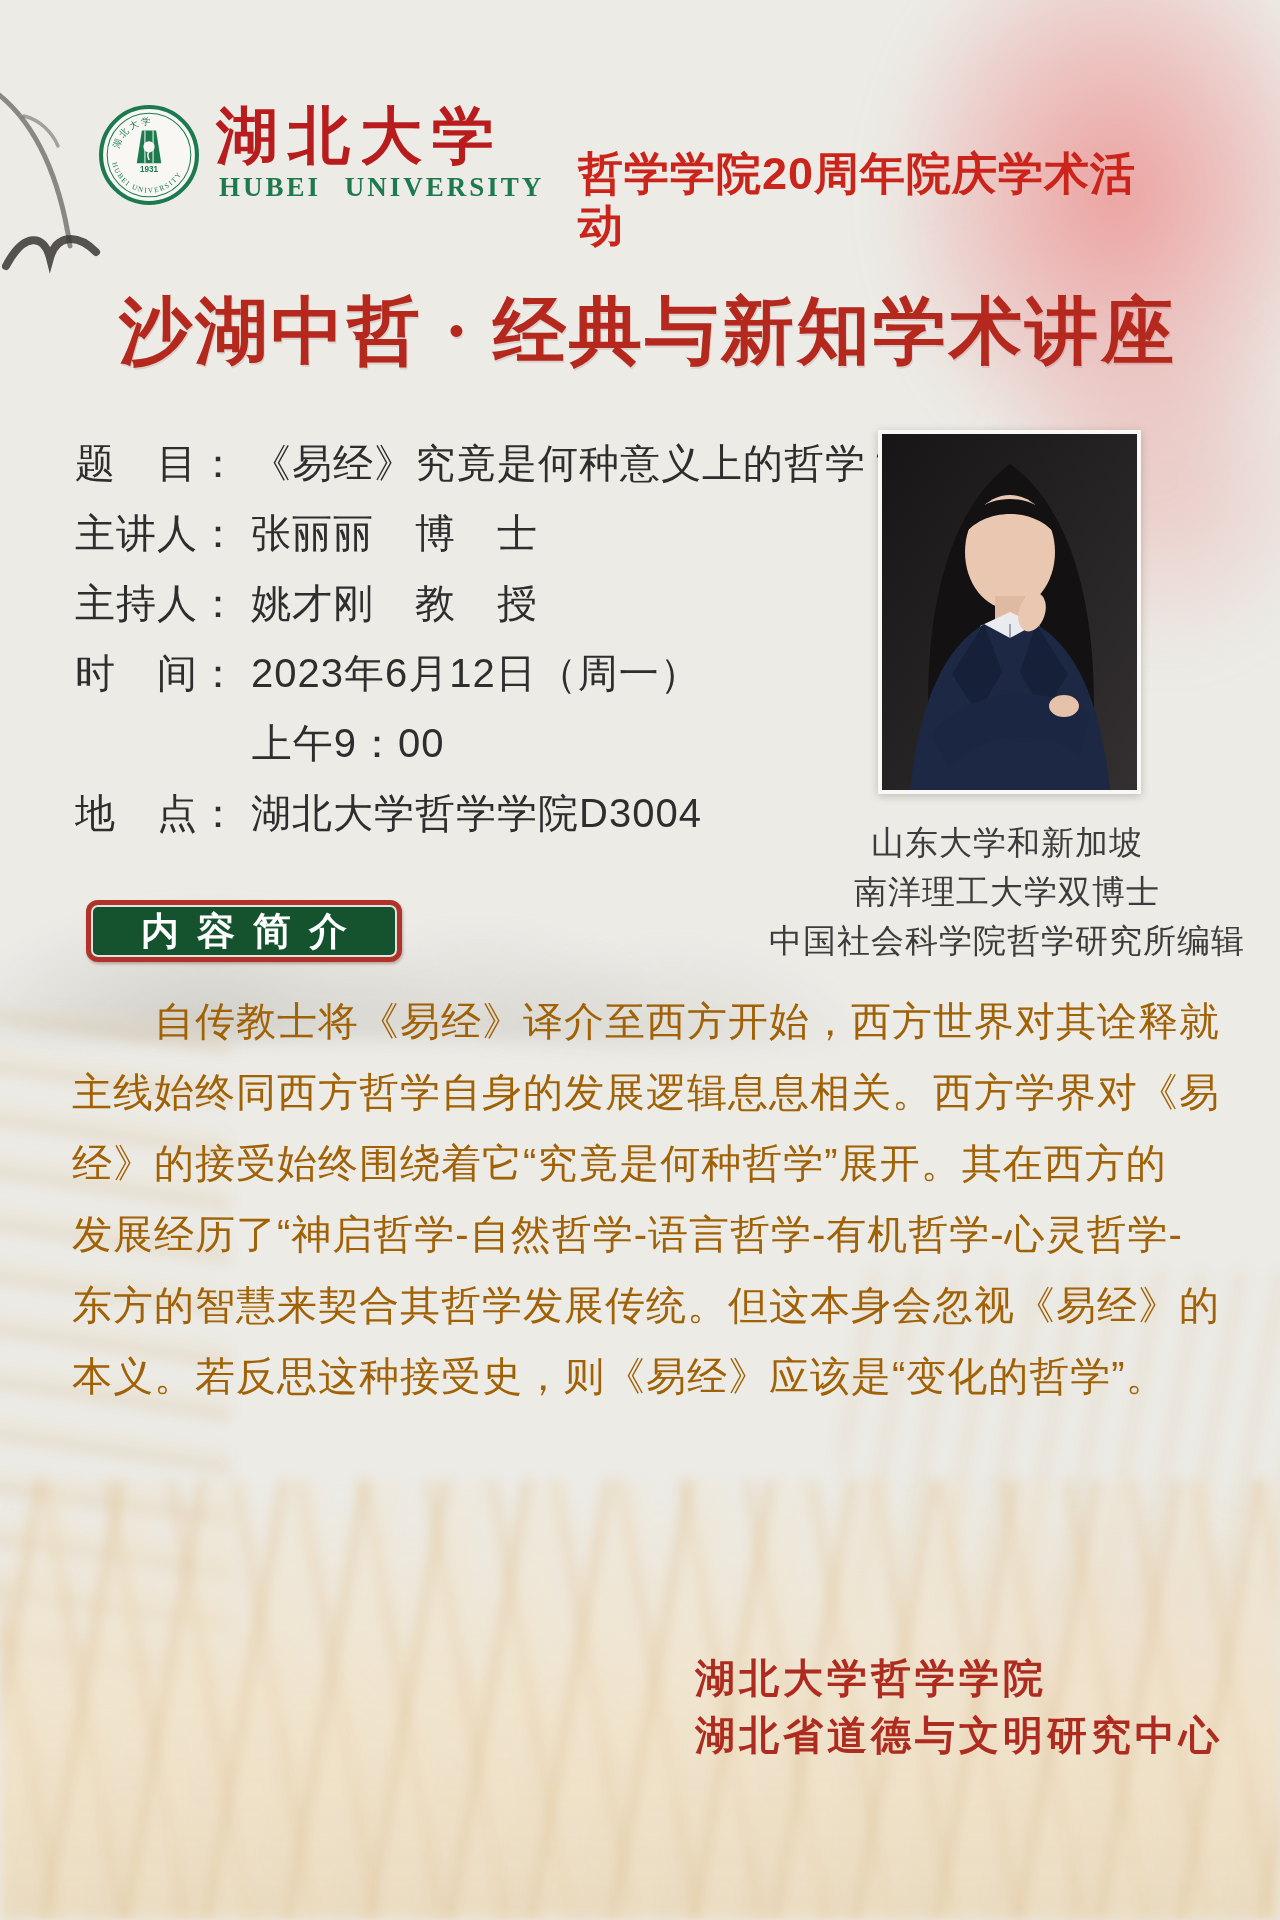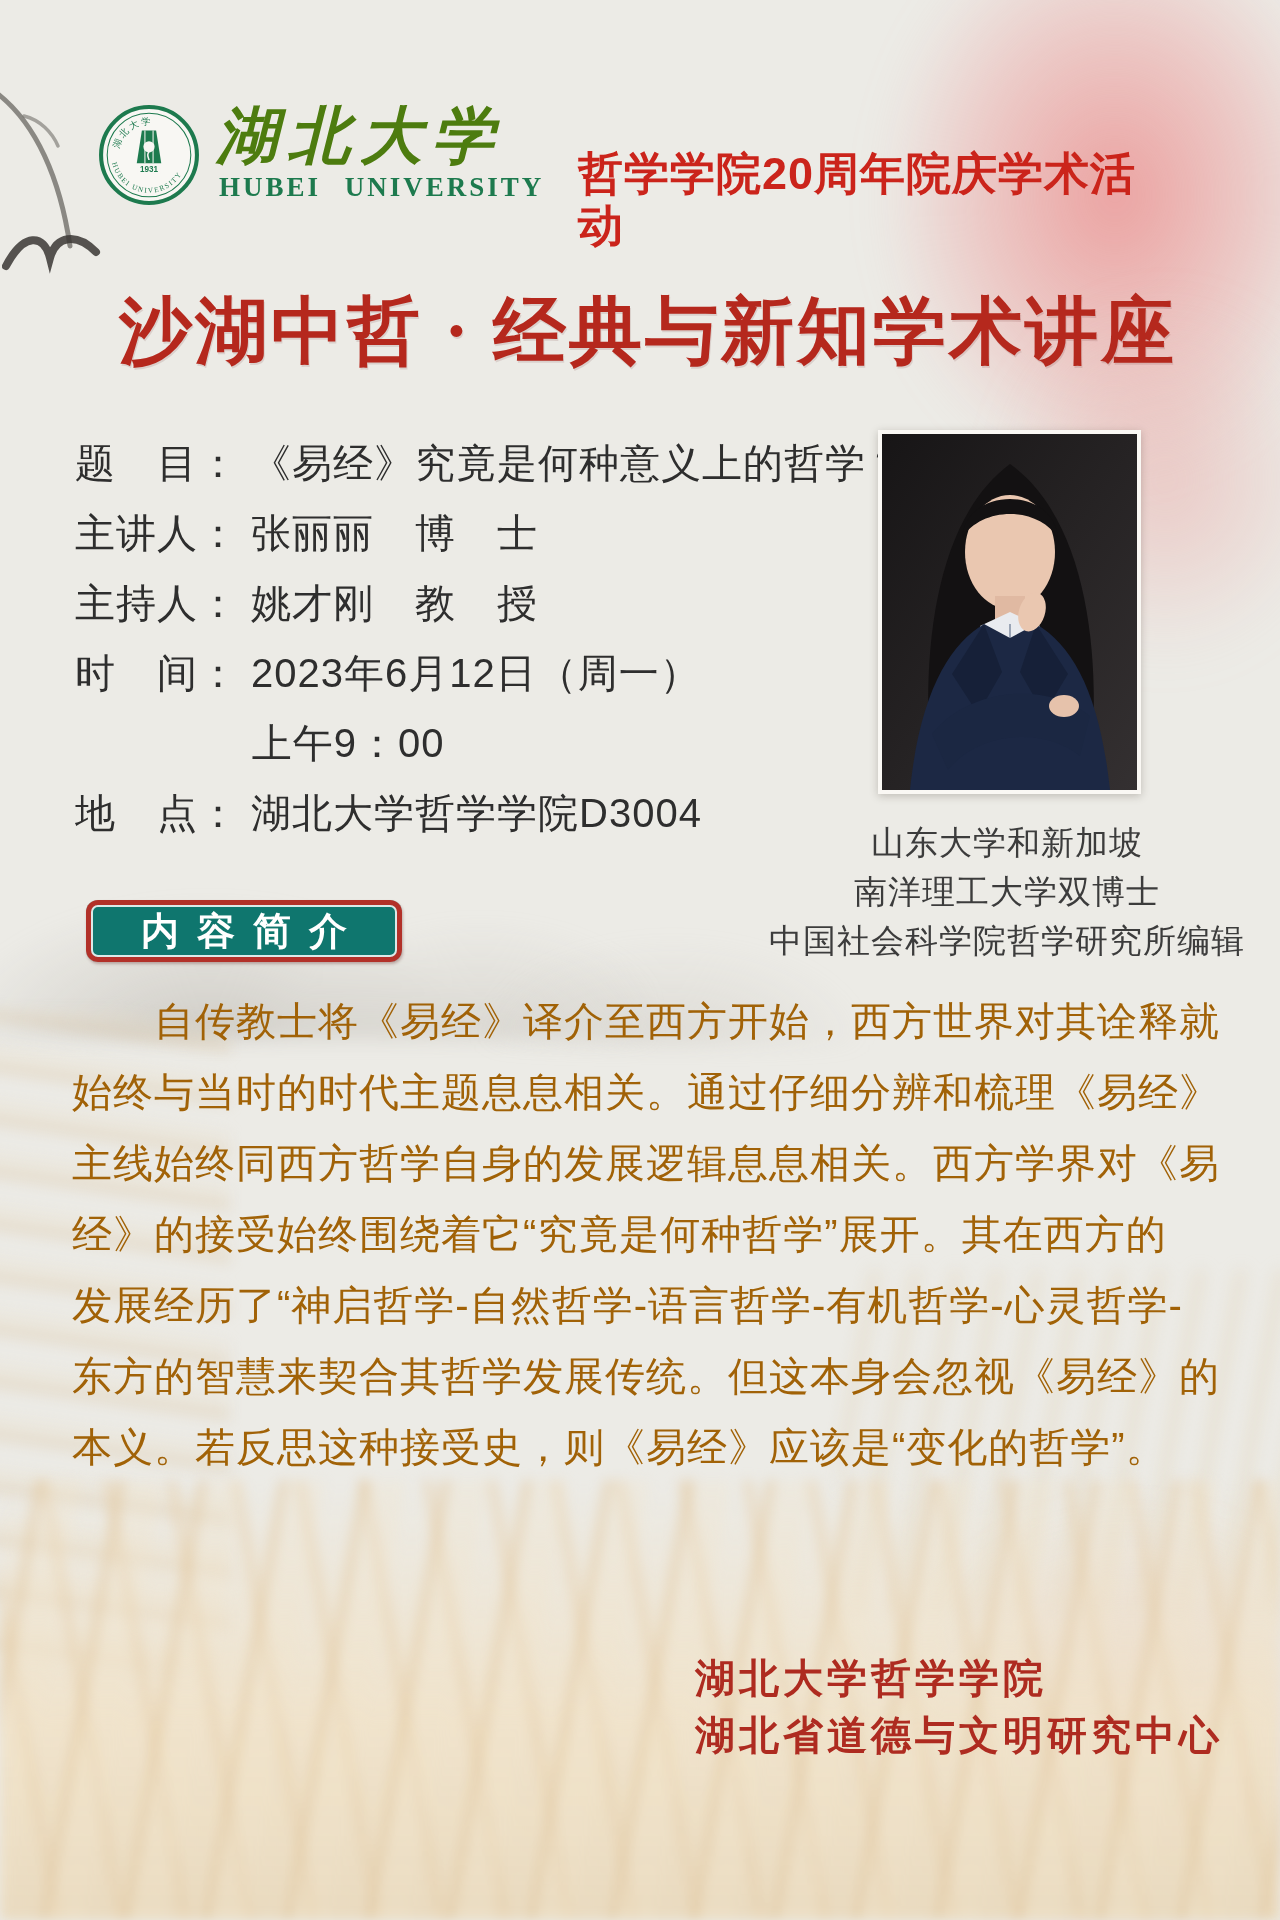--- a/index.html
+++ b/index.html
@@ -40,22 +40,22 @@
       repeating-linear-gradient(100deg, rgba(231,209,175,0) 0 34px, rgba(227,203,166,.50) 34px 45px, rgba(241,228,203,.26) 45px 80px),
       repeating-linear-gradient(80deg, rgba(236,216,185,0) 0 50px, rgba(230,207,172,.42) 50px 63px),
       linear-gradient(180deg, rgba(243,233,216,0), rgba(240,226,201,.92) 55%, #e9dabf 100%);
     filter:blur(6px);}
   .ink-branch{position:absolute;left:-6px;top:86px;opacity:.8;}
   .ink-bird{position:absolute;left:2px;top:222px;opacity:.85;}
 
   
   .logo-seal{position:absolute;left:98px;top:104px;width:102px;height:102px;}
   .uni-name-zh{position:absolute;left:216px;top:100px;
-    font-family:"Liberation Serif", serif;font-style:italic;font-weight:700;
-    font-size:62px;line-height:72px;color:#4d7c0f;letter-spacing:10px;}
+    font-family:"Liberation Serif", serif;font-weight:700;
+    font-size:62px;line-height:72px;color:#b91c1c;letter-spacing:10px;}
   .uni-name-en{position:absolute;left:219px;top:172px;
     font-family:"Liberation Serif", serif;font-weight:700;
     font-size:27px;color:#1d7a4e;letter-spacing:3px;word-spacing:14px;}
   .event-banner{position:absolute;left:578px;top:148px;width:600px;
     font-weight:900;font-size:45px;line-height:52px;color:#cb241b;letter-spacing:1px;}
 
   
   .page-title{position:absolute;left:8px;top:286px;width:100%;text-align:center;
     font-family:"Liberation Serif", serif;font-weight:900;
     font-size:73px;line-height:92px;color:#b5281d;letter-spacing:3px;
@@ -71,21 +71,21 @@
   
   .photo-frame{position:absolute;left:878px;top:430px;width:263px;height:364px;
     box-sizing:border-box;border:4px solid #faf8f4;background:#1a1818;
     box-shadow:0 2px 8px rgba(60,50,40,.25);}
   .photo-frame svg{display:block;width:100%;height:100%;}
   .speaker-caption{position:absolute;left:768px;top:818px;width:478px;text-align:center;
     font-size:33px;line-height:49px;color:#3c3c3c;letter-spacing:1px;}
 
   
   .section-badge{position:absolute;left:86px;top:900px;width:316px;height:62px;
-    background:#0f766e;border-radius:12px;
+    background:#14532d;border-radius:12px;
     box-shadow:inset 0 0 0 5px #b23129, inset 0 0 0 7px rgba(255,255,255,.85), 1px 2px 3px rgba(90,30,25,.3);
     color:#fff;font-family:"Liberation Serif", serif;font-weight:900;
     font-size:38px;line-height:62px;text-align:center;letter-spacing:18px;text-indent:18px;}
 
   
   .intro-paragraph{position:absolute;left:72px;top:986px;width:1136px;color:#a16207;}
   .para-line{height:71px;line-height:71px;font-size:40px;letter-spacing:1px;white-space:nowrap;}
   .para-line:first-child{padding-left:2.05em;}
 
   
@@ -182,21 +182,20 @@
   <div class="speaker-caption">
       <div class="caption-line">山东大学和新加坡</div>
       <div class="caption-line">南洋理工大学双博士</div>
       <div class="caption-line">中国社会科学院哲学研究所编辑</div>
     </div>
 
   <div class="section-badge">内容简介</div>
 
   <div class="intro-paragraph">
       <div class="para-line">自传教士将《易经》译介至西方开始，西方世界对其诠释就</div>
-      <div class="para-line">始终与当时的时代主题息息相关。通过仔细分辨和梳理《易经》</div>
       <div class="para-line">主线始终同西方哲学自身的发展逻辑息息相关。西方学界对《易</div>
       <div class="para-line">经》的接受始终围绕着它“究竟是何种哲学”展开。其在西方的</div>
       <div class="para-line">发展经历了“神启哲学-自然哲学-语言哲学-有机哲学-心灵哲学-</div>
       <div class="para-line">东方的智慧来契合其哲学发展传统。但这本身会忽视《易经》的</div>
       <div class="para-line">本义。若反思这种接受史，则《易经》应该是“变化的哲学”。</div>
     </div>
 
   <div class="organizer-block">
       <div class="organizer-line">湖北大学哲学学院</div>
       <div class="organizer-line">湖北省道德与文明研究中心</div>

